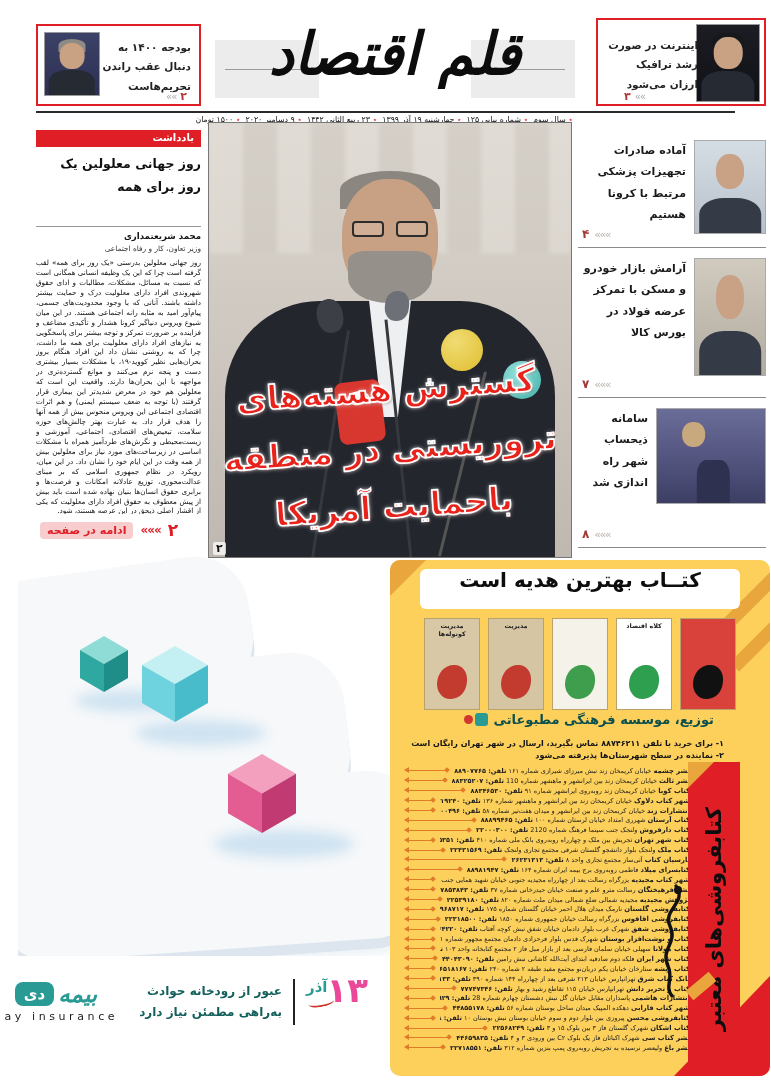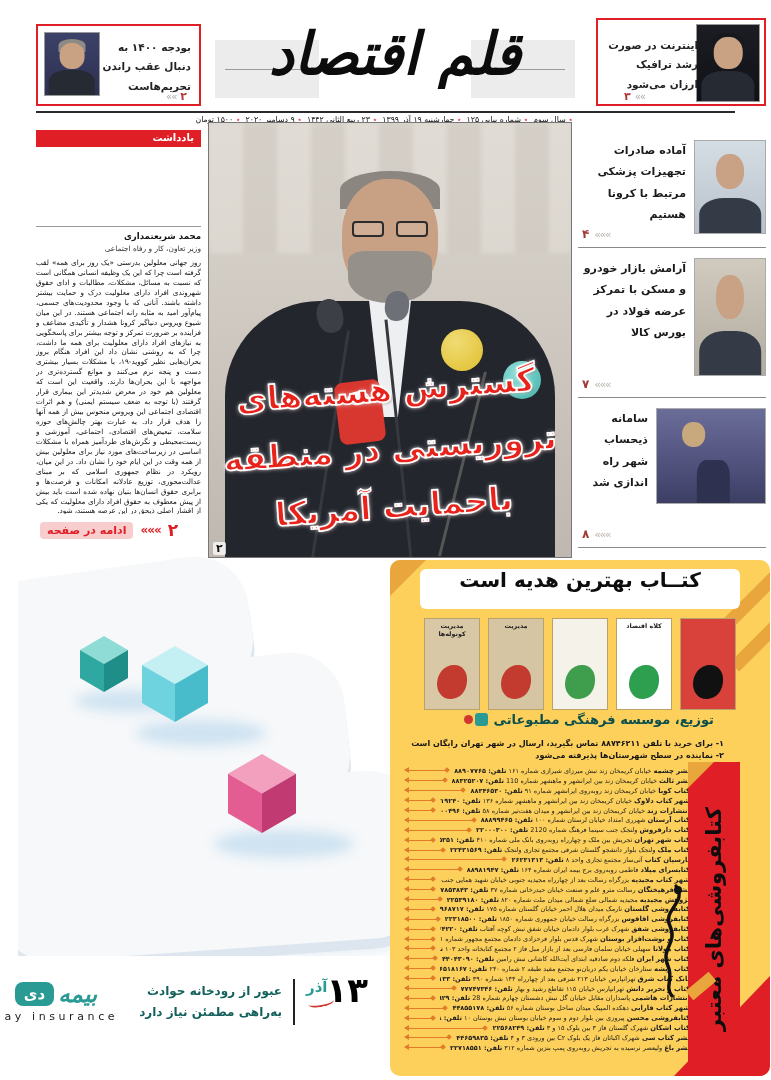--- a/index.html
+++ b/index.html
@@ -146,21 +146,21 @@
   #cube-teal .f-top{background:#8fdcd6;} #cube-teal .f-l{background:#2fa8a1;} #cube-teal .f-r{background:#1f8e88;}
   #cube-cyan{left:124px;top:90px;width:66px;height:76px;}
   #cube-cyan .f-top{background:#c4eff3;} #cube-cyan .f-l{background:#6fd3df;} #cube-cyan .f-r{background:#49bccb;}
   #cube-pink{left:210px;top:198px;width:68px;height:79px;}
   #cube-pink .f-top{background:#f3a0bf;} #cube-pink .f-l{background:#e35c92;} #cube-pink .f-r{background:#c13a72;}
 
   
   #ins{position:absolute;left:52px;top:960px;width:316px;height:84px;display:flex;direction:rtl;
        align-items:center;gap:11px;}
   #ins-date{position:relative;width:62px;height:62px;flex:none;}
-  #ins-num{position:absolute;right:0;top:2px;font-size:34px;font-weight:bold;color:#000000;line-height:1;}
+  #ins-num{position:absolute;right:0;top:2px;font-size:34px;font-weight:bold;color:#ec4899;line-height:1;}
   #ins-month{position:absolute;left:0;top:7px;font-size:15px;font-weight:bold;color:var(--teal);}
   #ins-script{position:absolute;left:2px;top:27px;width:26px;height:9px;border-bottom:2px solid #d2372f;
               border-radius:50%;transform:rotate(-10deg);}
   #ins-div{width:2px;height:46px;background:#222;flex:none;}
   #ins-tag{direction:rtl;text-align:right;font-weight:bold;font-size:12px;line-height:1.75;color:#14605c;flex:none;}
   #ins-logo{margin-right:10px;text-align:center;flex:none;}
   #ins-brand{display:flex;direction:rtl;align-items:center;justify-content:center;gap:4px;}
   #brand-word{color:var(--teal);font-size:23px;font-weight:bold;font-style:italic;}
   #brand-box{background:var(--teal);color:#fff;border-radius:8px;font-size:15px;font-weight:bold;
              padding:3px 9px;position:relative;}
@@ -258,20 +258,21 @@
   <span class="seg"><i class="star">٭</i><span>چهارشنبه ۱۹ آذر ۱۳۹۹</span></span>
 
   <span class="seg"><i class="star">٭</i><span>۲۳ ربیع الثانی ۱۴۴۲</span></span>
 
   <span class="seg"><i class="star">٭</i><span>۹ دسامبر ۲۰۲۰</span></span>
 
   <span class="seg"><i class="star">٭</i><span>۱۵۰۰ تومان</span></span>
 </div>
 
   <div id="note-head">یادداشت</div>
+  <div id="note-title">روز جهانی معلولین یک روز برای همه</div>
   <div id="note-author-rule"></div>
   <div id="note-author">محمد شریعتمداری</div>
   <div id="note-role">وزیر تعاون، کار و رفاه اجتماعی</div>
   <div id="note-body">روز جهانی معلولین بدرستی «یک روز برای همه» لقب گرفته است چرا که این یک وظیفه انسانی همگانی است که نسبت به مسائل، مشکلات، مطالبات و ادای حقوق شهروندی افراد دارای معلولیت درک و حمایت بیشتر داشته باشند. آنانی که با وجود محدودیت‌های جسمی، پیام‌آور امید به مثابه رانه اجتماعی هستند. در این میان شیوع ویروس دنیاگیر کرونا هشدار و تأکیدی مضاعف و فزاینده بر ضرورت تمرکز و توجه بیشتر برای پاسخگویی به نیازهای افراد دارای معلولیت برای همه ما داشت، چرا که به روشنی نشان داد این افراد هنگام بروز بحران‌هایی نظیر کووید-۱۹، با مشکلات بسیار بیشتری دست و پنجه نرم می‌کنند و موانع گسترده‌تری در مواجهه با این بحران‌ها دارند. واقعیت این است که معلولین هم خود در معرض شدیدتر این بیماری قرار گرفتند (با توجه به ضعف سیستم ایمنی) و هم اثرات اقتصادی اجتماعی این ویروس منحوس بیش از همه آنها را هدف قرار داد. به عبارت بهتر چالش‌های حوزه سلامت، تبعیض‌های اقتصادی، اجتماعی، آموزشی و زیست‌محیطی و نگرش‌های طردآمیز همراه با مشکلات اساسی در زیرساخت‌های مورد نیاز برای معلولین بیش از همه وقت در این ایام خود را نشان داد. در این میان، رویکرد در نظام جمهوری اسلامی که بر مبنای عدالت‌محوری، توزیع عادلانه امکانات و فرصت‌ها و برابری حقوق انسان‌ها بنیان نهاده شده است باید بیش از پیش معطوف به حقوق افراد دارای معلولیت که یکی از اقشار اصلی ذیحق در این عرصه هستند، شود.</div>
   <div id="note-continue">
     <span class="cont-label">ادامه در صفحه</span>
     <span class="cont-arrows">«««</span>
     <span class="cont-num">۲</span>
   </div>
 

